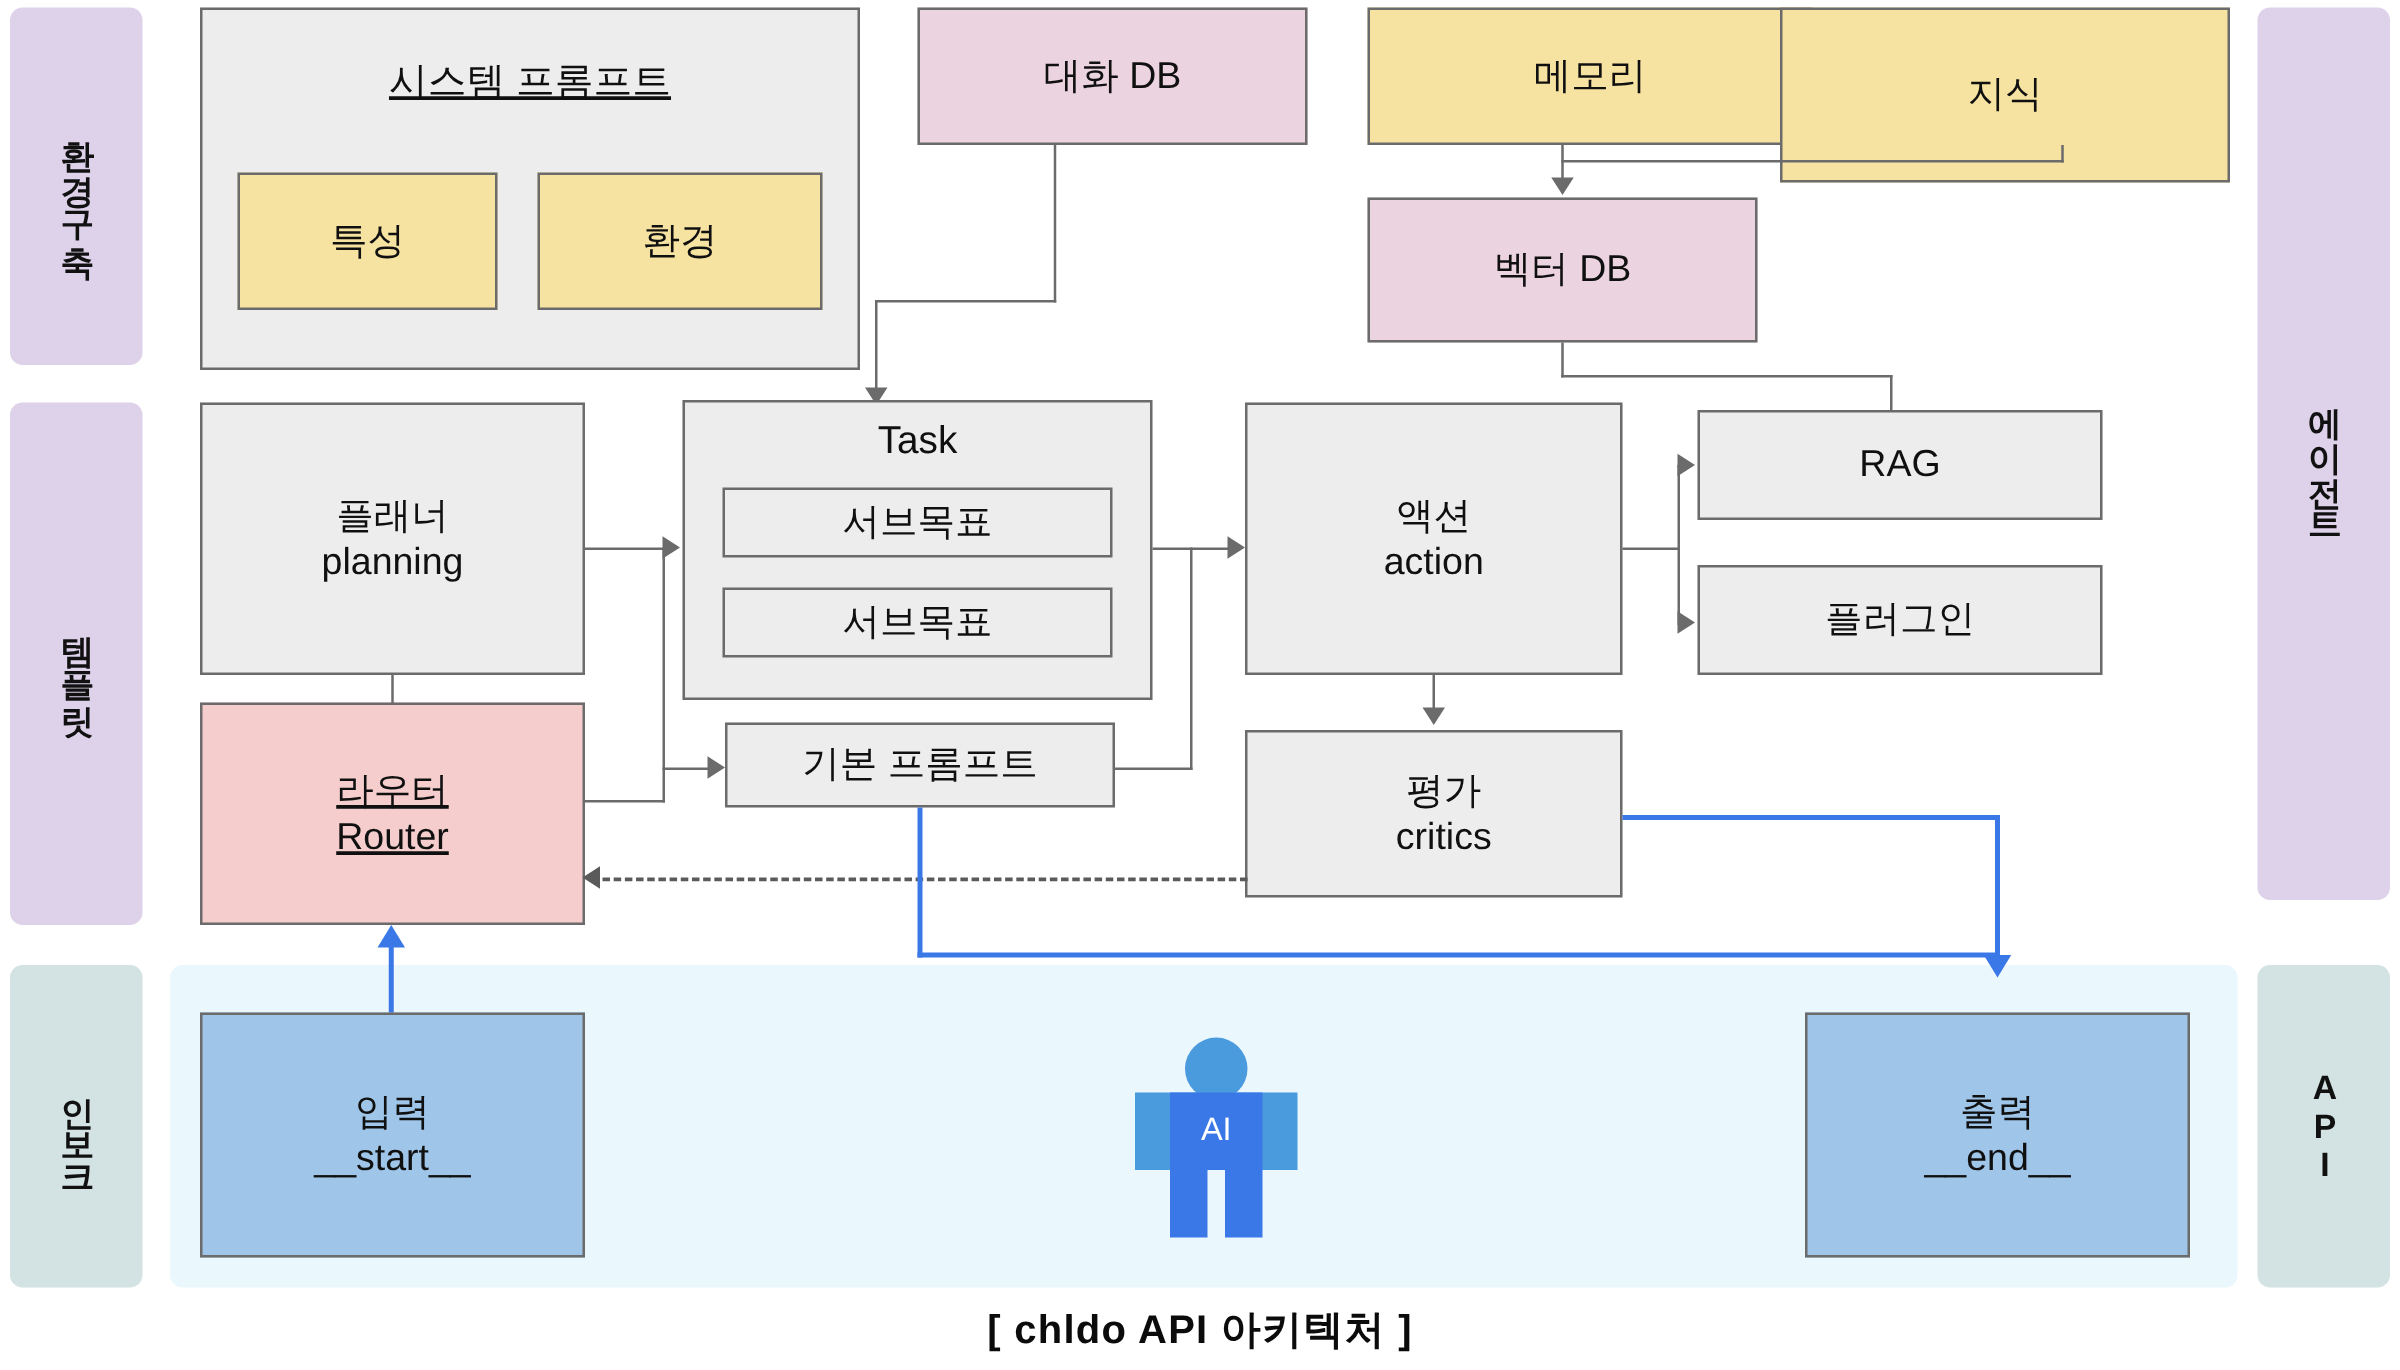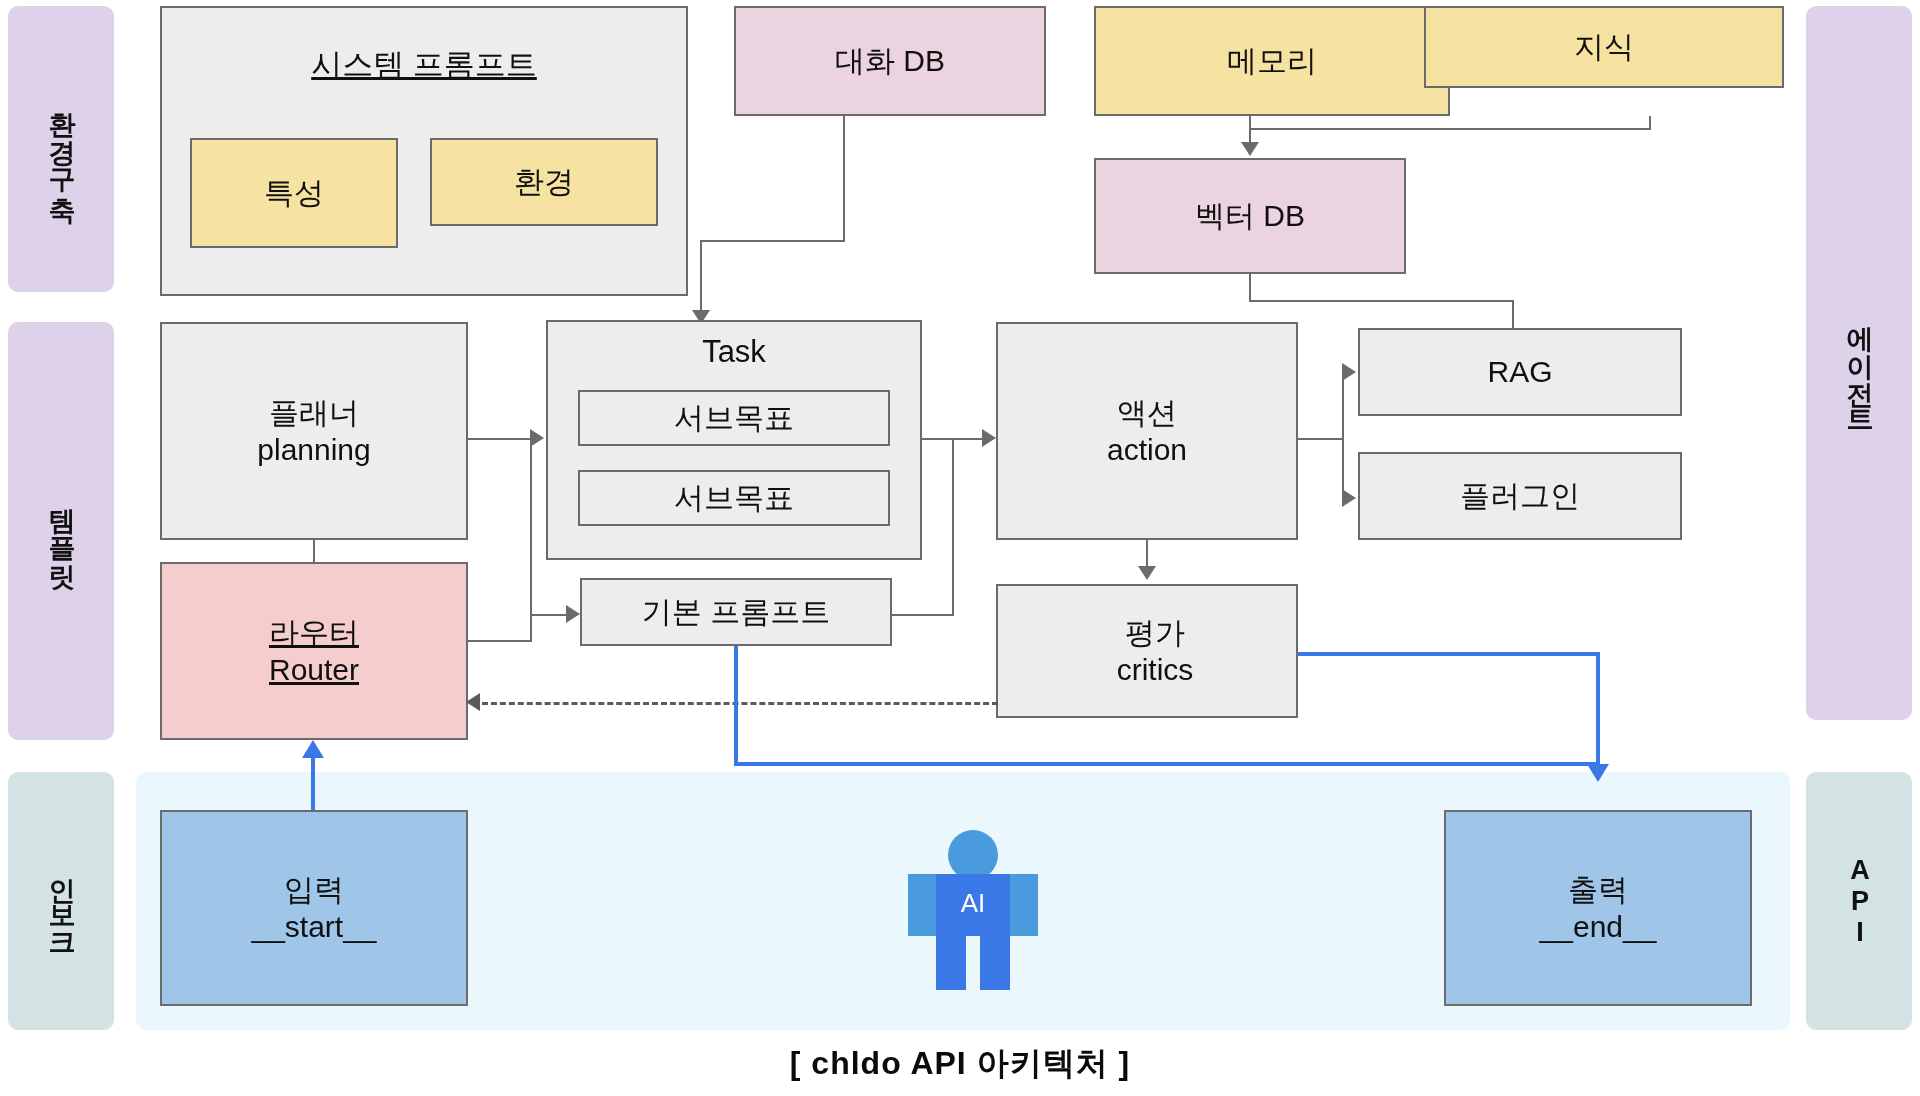--- a/index.html
+++ b/index.html
@@ -130,25 +130,25 @@
   </div>
   <div class="rail rail-teal" style="left:1806px; top:772px; width:106px; height:258px;">
     <span class="vtext">API</span>
   </div>
 
   <div class="band" style="left:136px; top:772px; width:1654px; height:258px;"></div>
 
   <div class="node n-gray" style="left:160px; top:6px; width:528px; height:290px;"></div>
   <div class="group-title" style="left:160px; top:44px; width:528px;text-decoration:underline;">시스템 프롬프트</div>
   <div class="node n-yellow" style="left:190px; top:138px; width:208px; height:110px;">특성</div>
-  <div class="node n-yellow" style="left:430px; top:138px; width:228px; height:88px;text-align:right;">환경</div>
+  <div class="node n-yellow" style="left:430px; top:138px; width:228px; height:110px;text-align:right;">환경</div>
 
   <div class="node n-pink" style="left:734px; top:6px; width:312px; height:110px;">대화 DB</div>
   <div class="node n-yellow" style="left:1094px; top:6px; width:356px; height:110px;">메모리</div>
-  <div class="node n-yellow" style="left:1424px; top:6px; width:360px; height:82px;">지식</div>
+  <div class="node n-yellow" style="left:1424px; top:6px; width:360px; height:140px;">지식</div>
   <div class="node n-pink" style="left:1094px; top:158px; width:312px; height:116px;">벡터 DB</div>
 
   <div class="ln lnv" style="left:1249px; top:116px; height:28px;"></div>
 
   <div class="ln lnv" style="left:1649px; top:116px; height:14px;"></div>
   <div class="ln lnh" style="left:1249px; top:128px; width:402px;"></div>
   <div class="arrow ar-down" style="left:1241px; top:142px;"></div>
 
   <div class="ln lnv" style="left:843px; top:116px; height:126px;"></div>
   <div class="ln lnh" style="left:700px; top:240px; width:145px;"></div>

